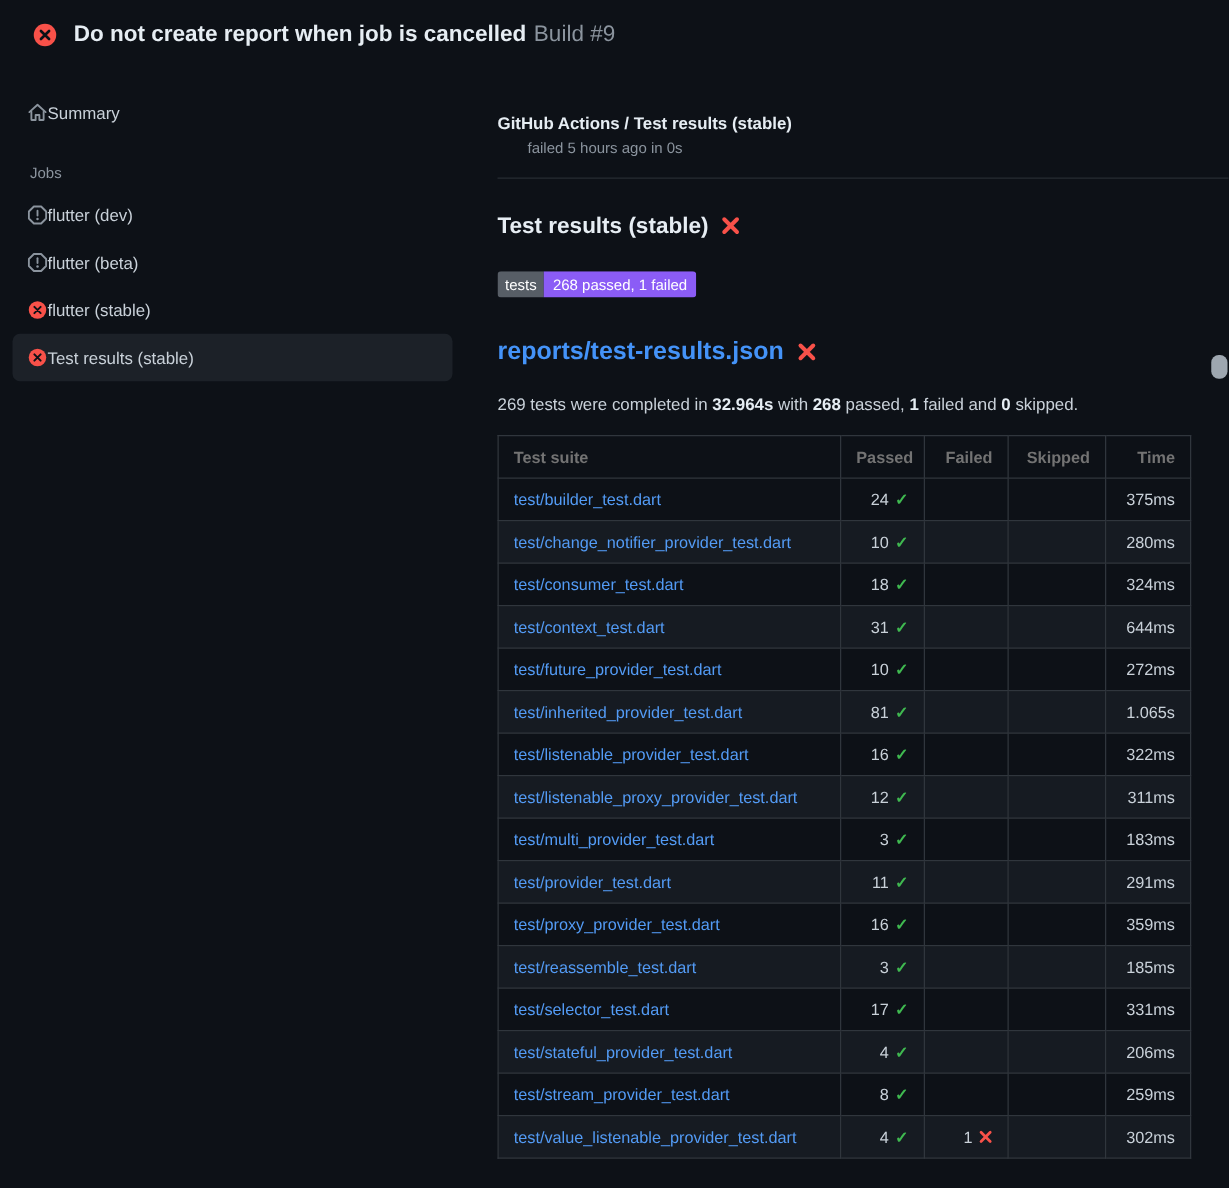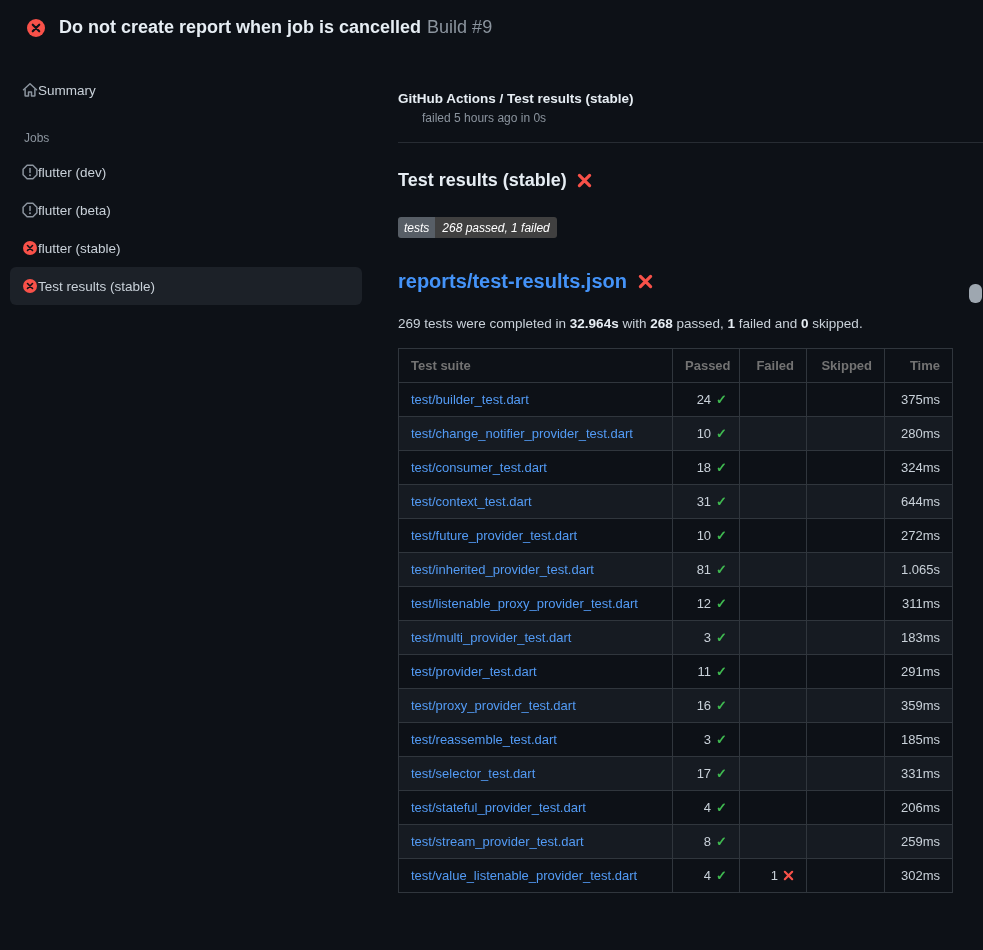--- a/index.html
+++ b/index.html
@@ -66,24 +66,23 @@
     margin-top: 27px;
   }
   .badge {
     display: inline-flex;
     margin-top: 26px;
     font-size: 12px;
     line-height: 1;
     border-radius: 3px;
     overflow: hidden;
     color: #ffffff;
-    font-style: italic;
   }
   .badge-label { background: #575e66; padding: 5px 6px 4px; }
-  .badge-value { background: #404040; padding: 5px 7px 4px; }
+  .badge-value { background: #8b5cf6; padding: 5px 7px 4px; }
 
   .report-heading {
     display: flex;
     align-items: center;
     gap: 10px;
     font-size: 20px;
     font-weight: 700;
     margin-top: 32px;
   }
   .report-heading a { color: #4493f8; }
@@ -277,20 +276,27 @@
             <td class="num time-cell">272ms</td>
           </tr>
           <tr>
             <td><a href="#">test/inherited_provider_test.dart</a></td>
             <td class="num"><span>81</span><span class="check">✓</span></td>
             <td class="num"></td>
             <td class="num"></td>
             <td class="num time-cell">1.065s</td>
           </tr>
           <tr>
+            <td><a href="#">test/listenable_provider_test.dart</a></td>
+            <td class="num"><span>16</span><span class="check">✓</span></td>
+            <td class="num"></td>
+            <td class="num"></td>
+            <td class="num time-cell">322ms</td>
+          </tr>
+          <tr>
             <td><a href="#">test/listenable_proxy_provider_test.dart</a></td>
             <td class="num"><span>12</span><span class="check">✓</span></td>
             <td class="num"></td>
             <td class="num"></td>
             <td class="num time-cell">311ms</td>
           </tr>
           <tr>
             <td><a href="#">test/multi_provider_test.dart</a></td>
             <td class="num"><span>3</span><span class="check">✓</span></td>
             <td class="num"></td>

